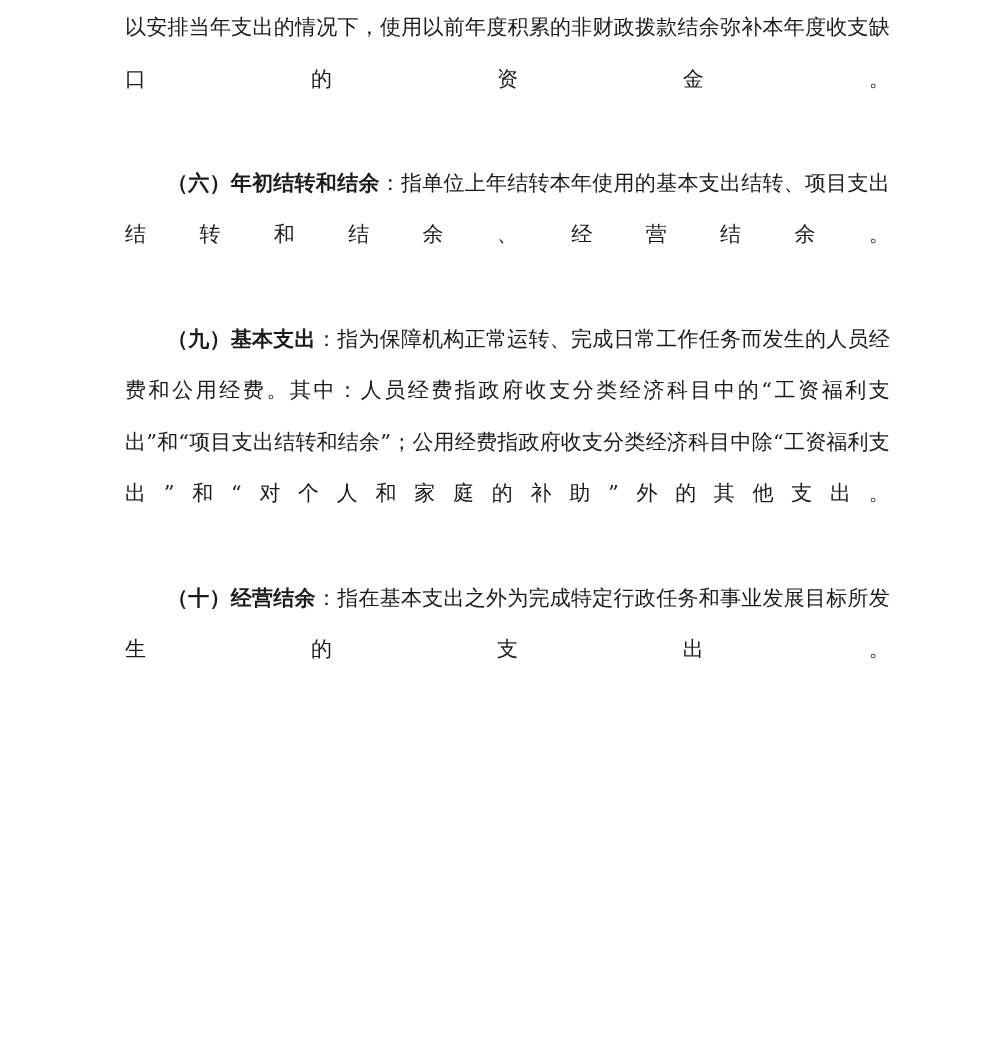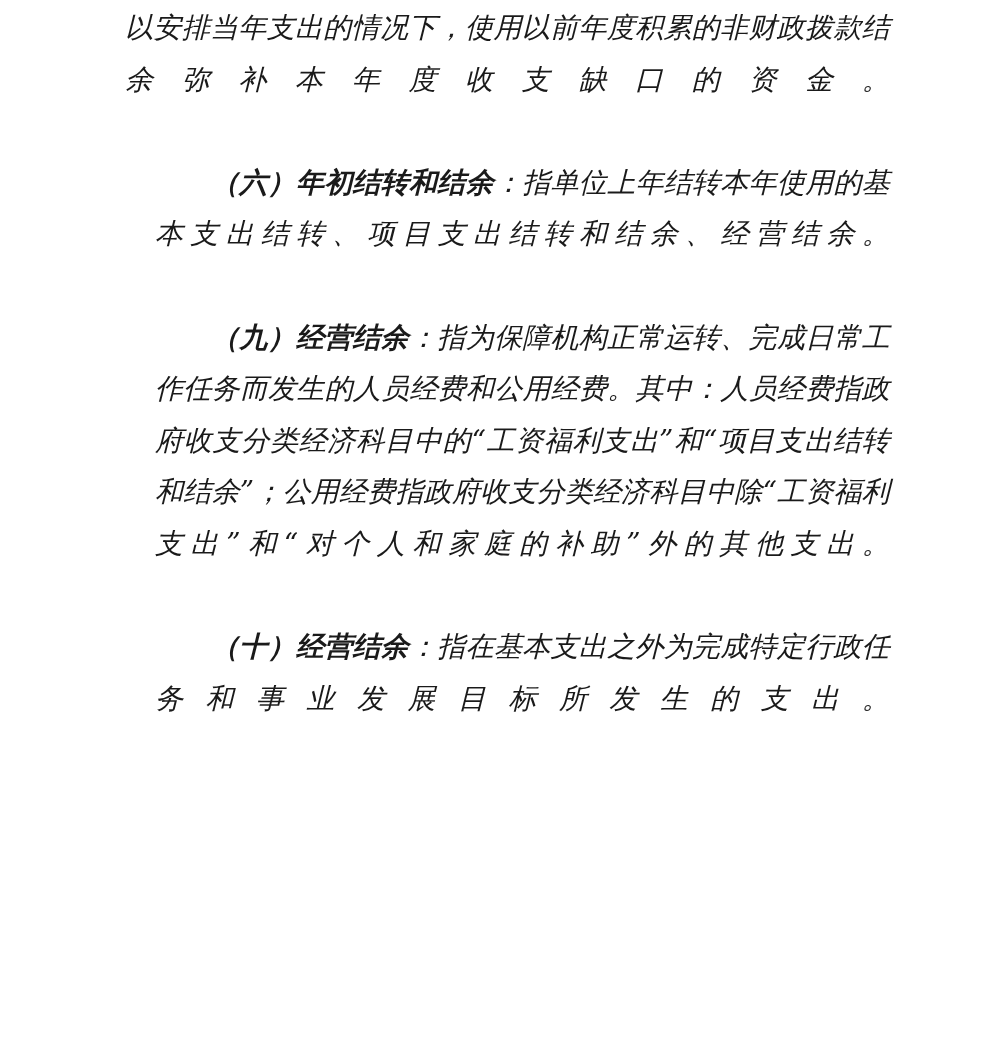--- a/index.html
+++ b/index.html
@@ -19,45 +19,43 @@
     height: 1041px;
     box-sizing: border-box;
     padding: 0 110px 0 125px;
     position: relative;
   }
   .doc-body {
     padding-top: 2px;
   }
   p.para {
     margin: 0;
-    font-size: 28px;
+    font-size: 21px;
     line-height: 51.6px;
     text-align: justify;
     text-justify: inter-ideograph;
     letter-spacing: 0.2px;
     text-indent: 0;
-    font-style: italic;
   }
   p.para.indent {
     text-indent: 2em;
-    margin-left: 30px;
   }
   .b {
     font-weight: bold;
   }
   
   p.para::after {
     content: "";
     display: inline-block;
     width: 100%;
   }
 </style>
 </head>
 <body>
 
 <div class="page">
   <div class="doc-body" id="doc-body">
       <p class="para"><span>以安排当年支出的情况下，使用以前年度积累的非财政拨款结余弥补本年度收支缺口的资金。</span></p>
       <p class="para indent"><span class="b">（六）年初结转和结余</span><span>：指单位上年结转本年使用的基本支出结转、项目支出结转和结余、经营结余。</span></p>
-      <p class="para indent"><span class="b">（九）经营结余</span><span>：指为保障机构正常运转、完成日常工作任务而发生的人员经费和公用经费。其中：人员经费指政府收支分类经济科目中的“工资福利支出”和“项目支出结转和结余”；公用经费指政府收支分类经济科目中除“工资福利支出”和“对个人和家庭的补助”外的其他支出。</span></p>
+      <p class="para indent"><span class="b">（九）基本支出</span><span>：指为保障机构正常运转、完成日常工作任务而发生的人员经费和公用经费。其中：人员经费指政府收支分类经济科目中的“工资福利支出”和“项目支出结转和结余”；公用经费指政府收支分类经济科目中除“工资福利支出”和“对个人和家庭的补助”外的其他支出。</span></p>
       <p class="para indent"><span class="b">（十）经营结余</span><span>：指在基本支出之外为完成特定行政任务和事业发展目标所发生的支出。</span></p>
     </div>
 </div>
 
 </body></html>

